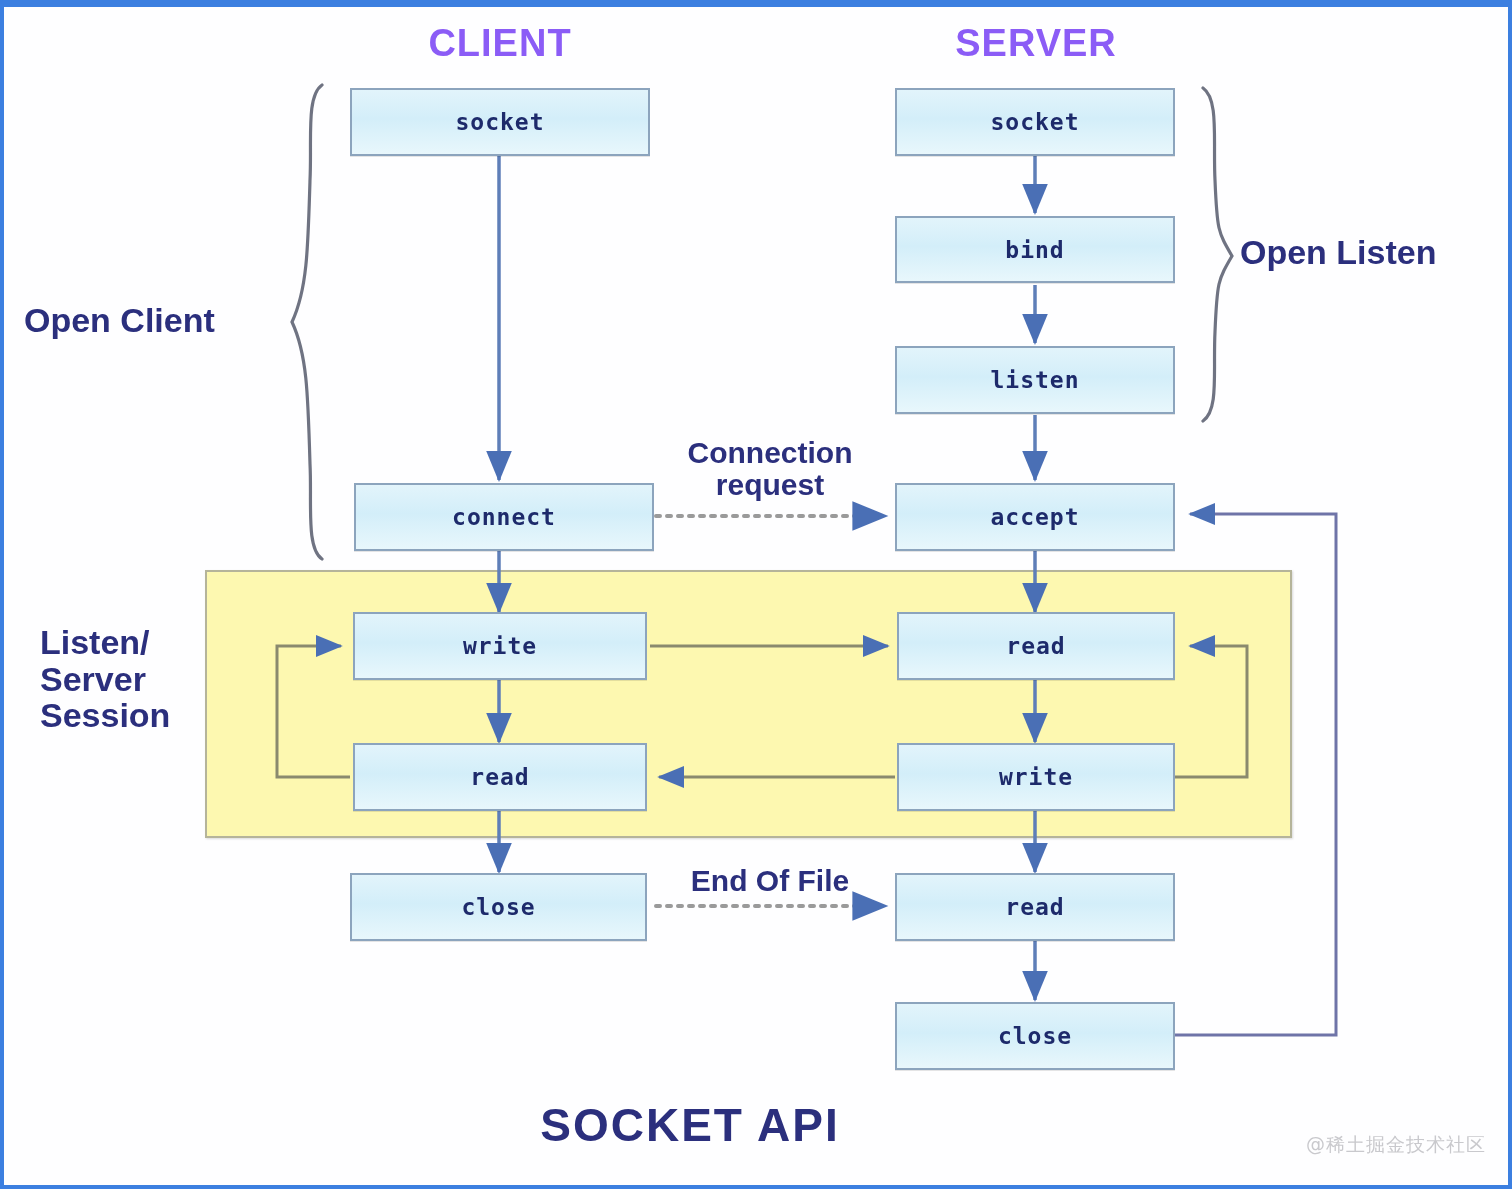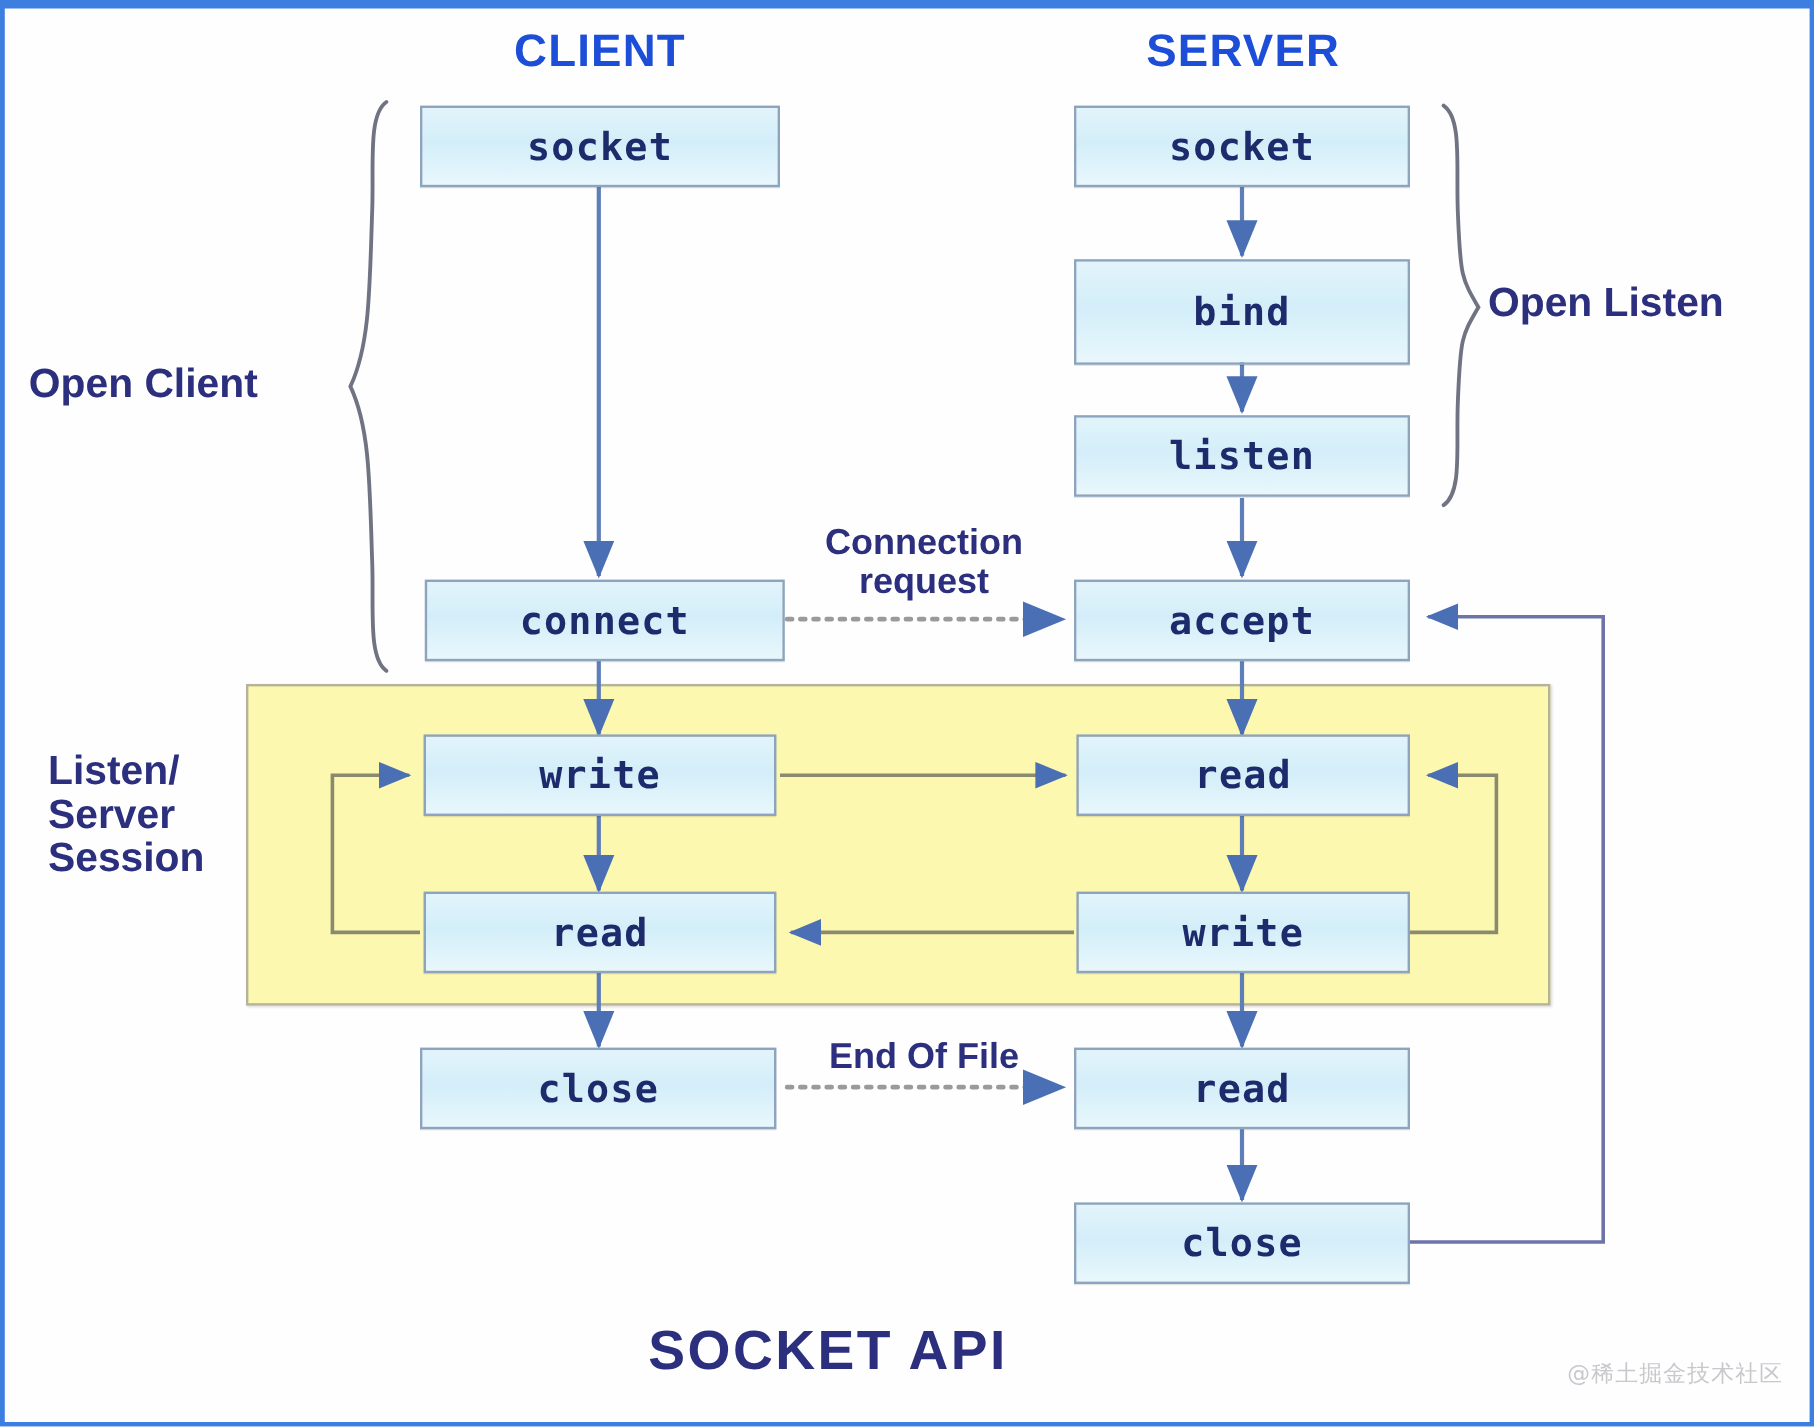--- a/index.html
+++ b/index.html
@@ -45,41 +45,41 @@
     z-index: 10;
   }
 
   
   .col-head {
     position: absolute;
     font-family: "Liberation Sans", sans-serif;
     font-weight: bold;
     font-size: 38px;
     letter-spacing: 1px;
-    color: #1d4ed8;
+    color: #8b5cf6;
     text-align: center;
     z-index: 25;
   }
 
   
   .fbox {
     position: absolute;
     box-sizing: border-box;
     background: linear-gradient(180deg, #e2f4fb 0%, #d3eef9 45%, #e8f7fc 100%);
     border: 2px solid #8ca4bd;
     display: flex;
     align-items: center;
     justify-content: center;
     z-index: 30;
     box-shadow: 0 1px 0 rgba(0,0,0,0.10);
   }
   .fbox span {
     font-family: "DejaVu Sans Mono", "Liberation Mono", monospace;
     font-weight: bold;
-    font-size: 32px;
+    font-size: 23px;
     letter-spacing: 1px;
     color: #1d2a6b;
     white-space: nowrap;
   }
 
   
   #session-panel {
     position: absolute;
     box-sizing: border-box;
     background: #fdf8b0;
@@ -214,21 +214,21 @@
   <div class="fbox" style="left:353px; top:743px; width:294px; height:68px;">
     <span>read</span>
   </div>
   <div class="fbox" style="left:350px; top:873px; width:297px; height:68px;">
     <span>close</span>
   </div>
 
   <div class="fbox" style="left:895px; top:88px; width:280px; height:68px;">
     <span>socket</span>
   </div>
-  <div class="fbox" style="left:895px; top:216px; width:280px; height:88px;">
+  <div class="fbox" style="left:895px; top:216px; width:280px; height:67px;">
     <span>bind</span>
   </div>
   <div class="fbox" style="left:895px; top:483px; width:280px; height:68px;">
     <span>accept</span>
   </div>
   <div class="fbox" style="left:895px; top:346px; width:280px; height:68px;">
     <span>listen</span>
   </div>
   <div class="fbox" style="left:897px; top:612px; width:278px; height:68px;">
     <span>read</span>

